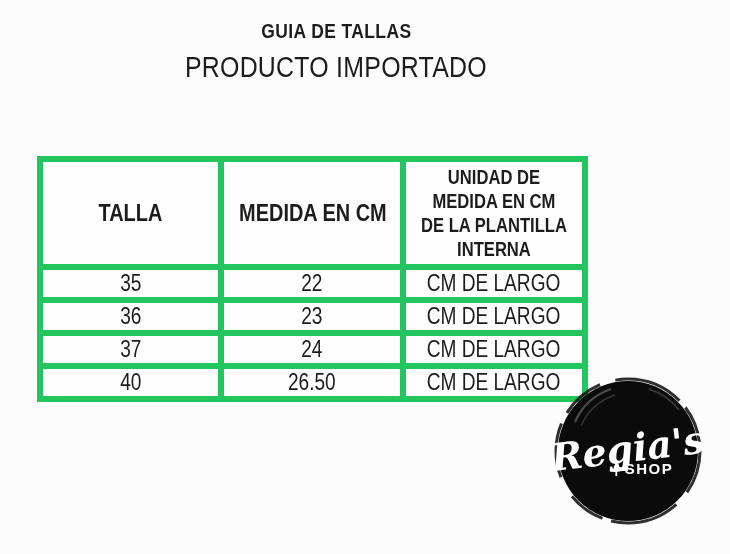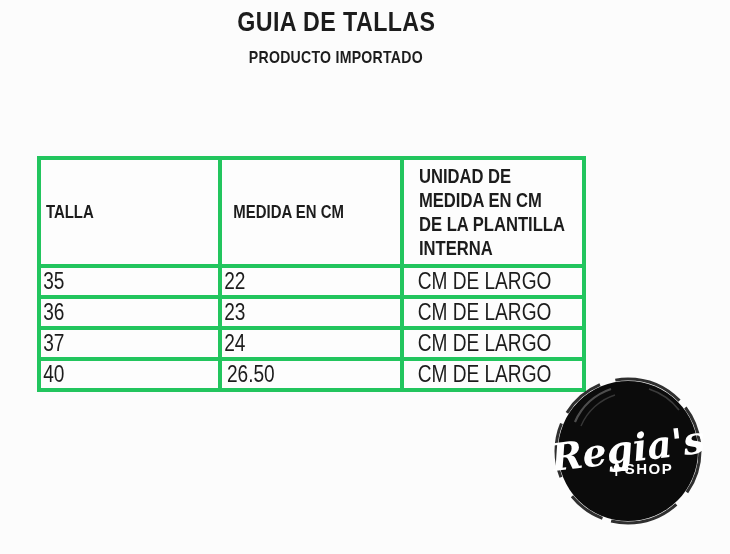--- a/index.html
+++ b/index.html
@@ -18,52 +18,52 @@
     white-space: nowrap;
   }
   
   .head-block {
     position: absolute;
     left: 0; top: 0;
     width: 672px;
     text-align: center;
   }
   .title {
-    margin-top: 4px;
-    font-size: 28px;
+    margin-top: 13px;
+    font-size: 21px;
     line-height: 36px;
     font-weight: bold;
     letter-spacing: 0.5px;
   }
   .subtitle {
-    font-size: 17px;
+    font-size: 30px;
     line-height: 30px;
-    font-weight: bold;
+    font-weight: normal;
     letter-spacing: 0.3px;
   }
   .subtitle.first { margin-top: 3px; }
   
   table.size-table {
     position: absolute;
     left: 37px; top: 156px;
     width: 545px;
     border-collapse: collapse;
     table-layout: fixed;
     background: #fdfdfd;
   }
   .size-table th, .size-table td {
-    border: 4px solid #22c55e;
-    text-align: left;
+    border: 6px solid #22c55e;
+    text-align: center;
     vertical-align: middle;
     padding: 0;
   }
   .size-table thead tr { height: 108px; }
   .size-table tbody tr { height: 26px; }
   .size-table th {
-    font-size: 18px;
+    font-size: 24px;
     font-weight: bold;
   }
   .size-table th.multiline {
     font-size: 20px;
   }
   .size-table th.multiline .cx {
     white-space: pre-line;
     line-height: 24px;
   }
   .size-table td {

